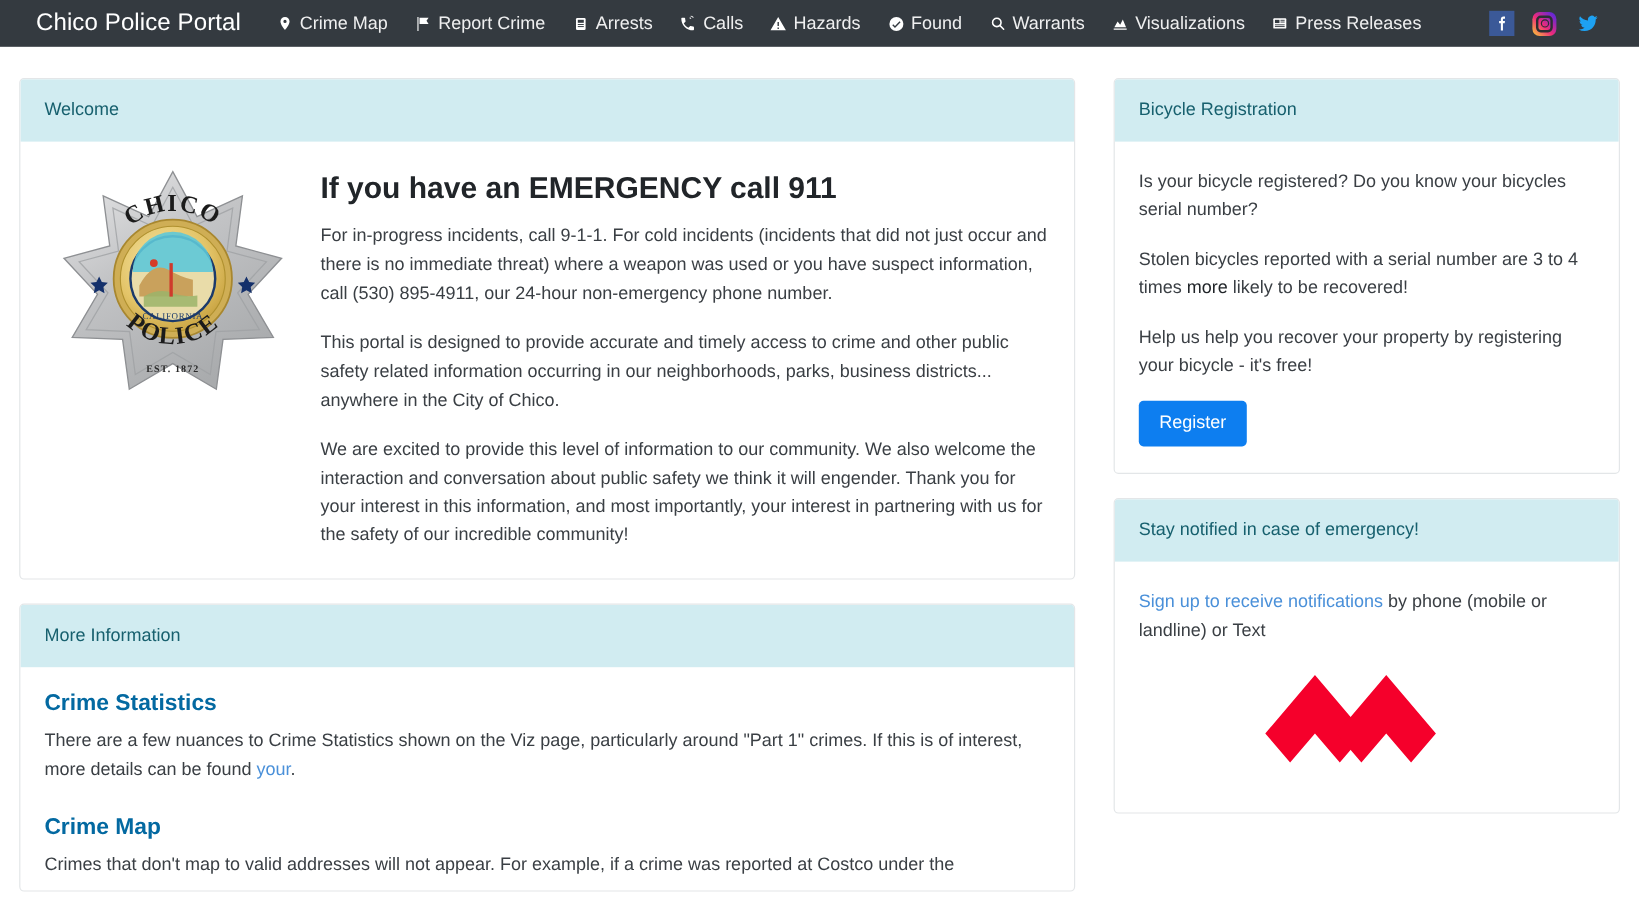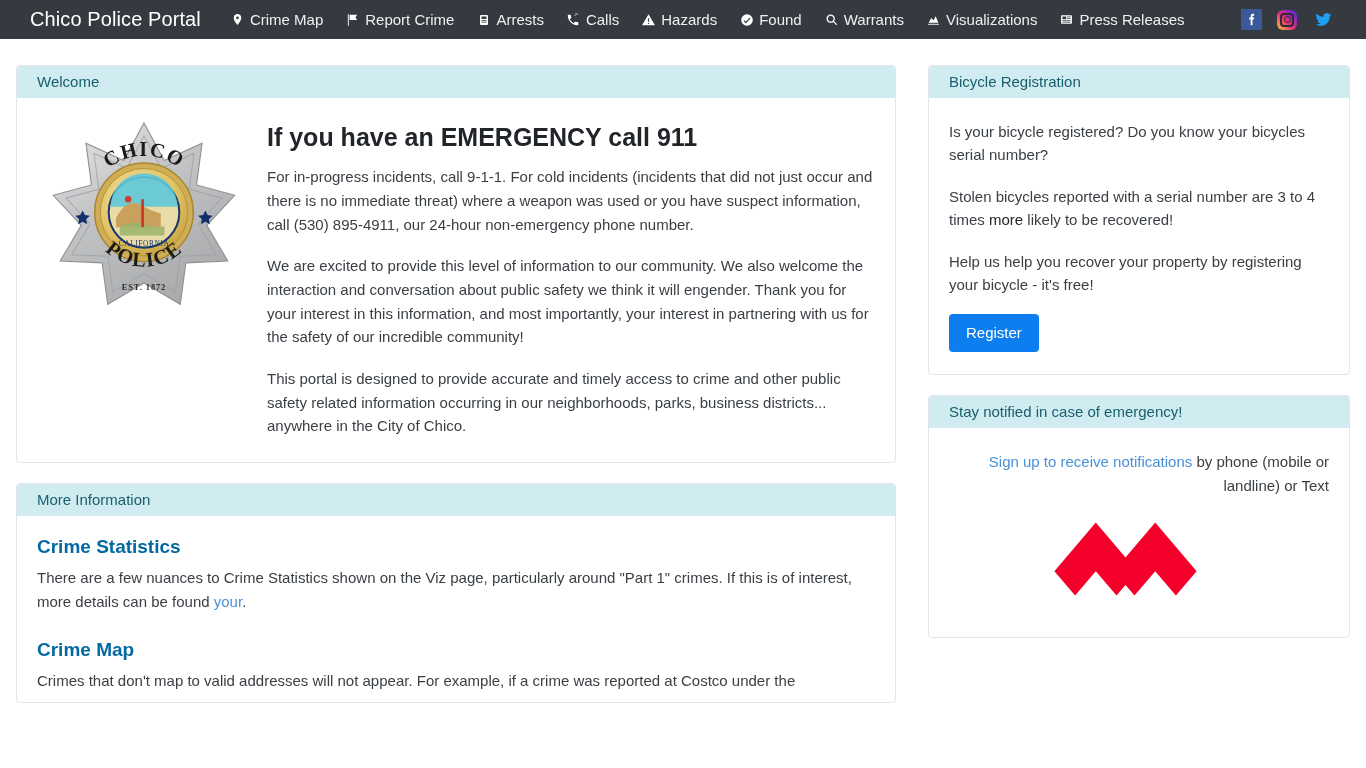--- a/index.html
+++ b/index.html
@@ -108,21 +108,21 @@
     background: #ffffff;
     border: 1px solid #e3e6e8;
     border-radius: 4px;
     margin-bottom: 20px;
     overflow: hidden;
   }
   .card-header {
     background: #d1ecf1;
     color: #17606e;
     font-size: 15px;
-    padding: 7px 20px;
+    padding: 17px 20px;
     line-height: 1.2;
   }
 
   
   .welcome-body {
     display: flex;
     gap: 18px;
     padding: 18px 22px 24px 22px;
   }
   .badge-wrap {
@@ -191,21 +191,21 @@
     border: none;
     border-radius: 4px;
     font-size: 15px;
     font-family: "Liberation Sans", sans-serif;
     padding: 10px 17px;
     cursor: pointer;
     line-height: 1.2;
   }
 
   
-  .notify-body { padding: 22px 20px 10px 20px; text-align: right; }
+  .notify-body { padding: 22px 20px 10px 20px; }
   .notify-body p {
     font-size: 15px;
     line-height: 1.56;
     color: #3a3f44;
     margin: 0 0 18px 0;
   }
   a.notify-link {
     color: #4a90d9;
     text-decoration: none;
     cursor: pointer;
@@ -391,22 +391,22 @@
                 </text>
                 <text x="0" y="80" text-anchor="middle" font-family="Liberation Serif, serif" font-size="9" font-weight="bold" fill="#2a2a2a" letter-spacing="1">EST. 1872</text>
               </g>
             </svg>
           </div>
         </div>
 
         <div class="welcome-text">
           <h1 class="emergency">If you have an EMERGENCY call 911</h1>
           <p>For in-progress incidents, call 9-1-1. For cold incidents (incidents that did not just occur and there is no immediate threat) where a weapon was used or you have suspect information, call (530) 895-4911, our 24-hour non-emergency phone number.</p>
+          <p>This portal is designed to provide accurate and timely access to crime and other public safety related information occurring in our neighborhoods, parks, business districts... anywhere in the City of Chico.</p>
           <p>We are excited to provide this level of information to our community. We also welcome the interaction and conversation about public safety we think it will engender. Thank you for your interest in this information, and most importantly, your interest in partnering with us for the safety of our incredible community!</p>
-          <p>This portal is designed to provide accurate and timely access to crime and other public safety related information occurring in our neighborhoods, parks, business districts... anywhere in the City of Chico.</p>
         </div>
       </div>
     </div>
 
     <div class="card">
       <div class="card-header">More Information</div>
       <div class="more-body">
 
         <h2>Crime Statistics</h2>
         <p><span>There are a few nuances to Crime Statistics shown on the Viz page, particularly around "Part 1" crimes. If this is of interest, more details can be found </span><a class="inline-link" href="#">your</a><span>.</span></p>

